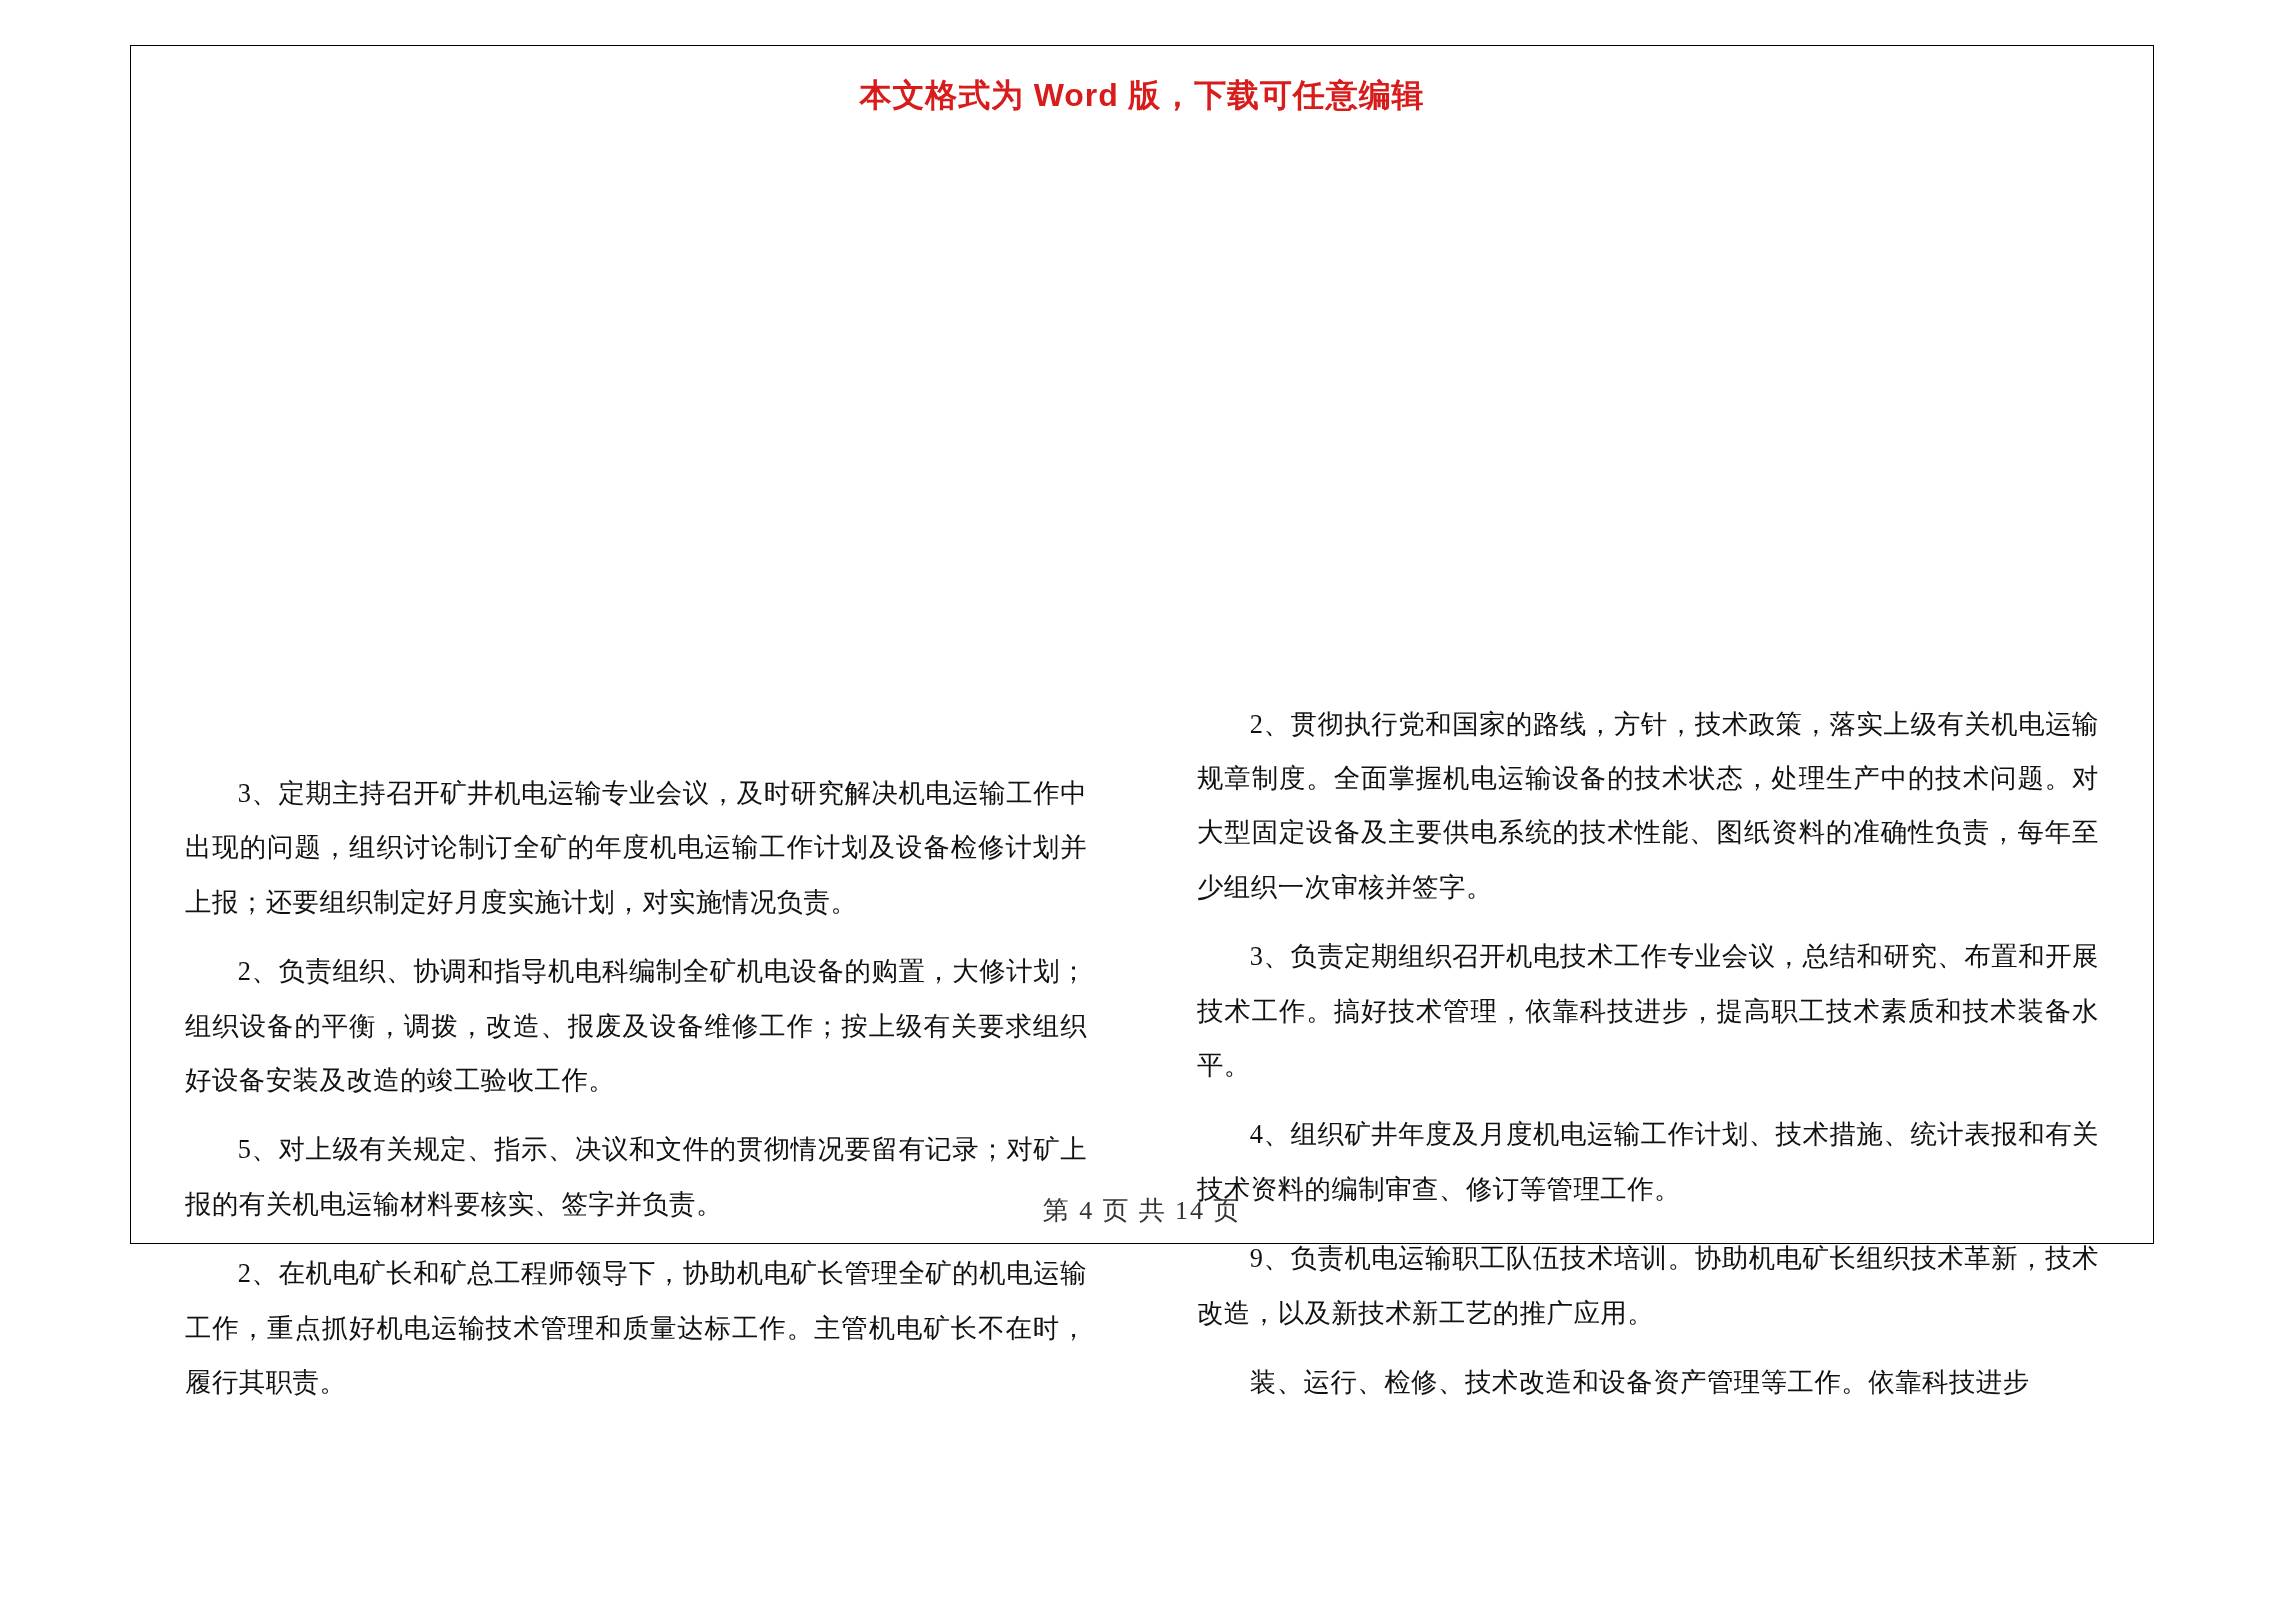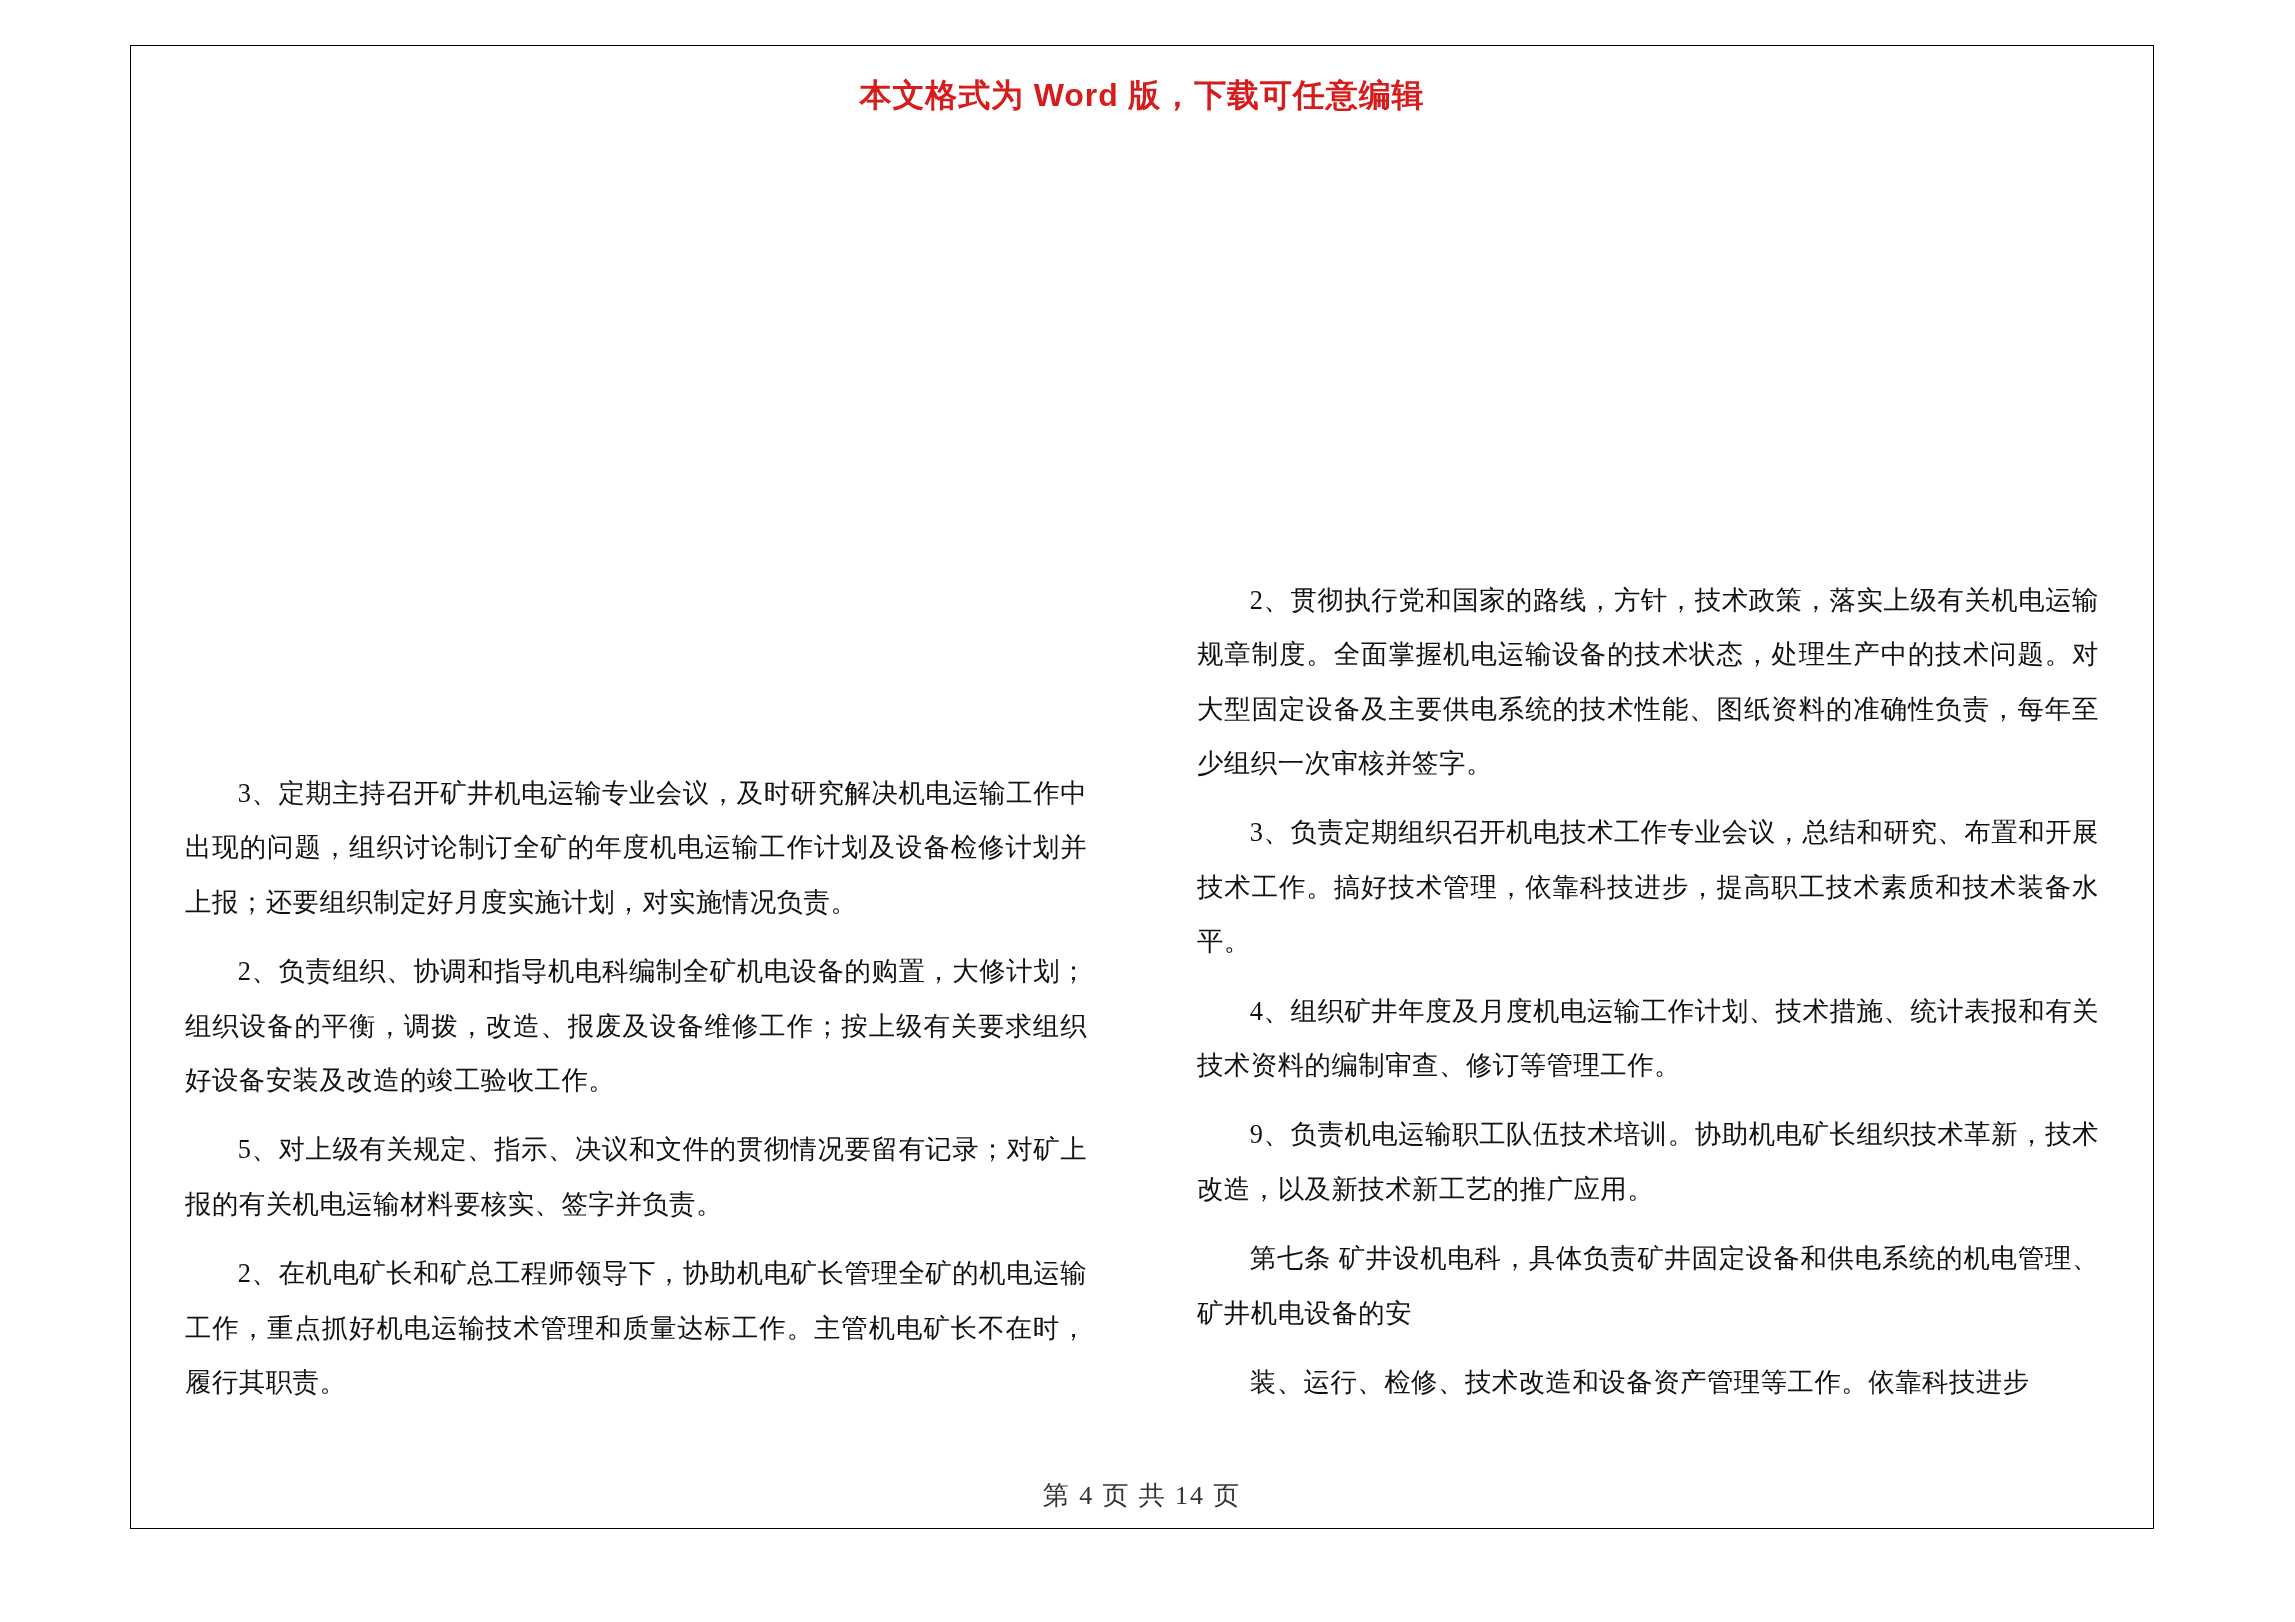--- a/index.html
+++ b/index.html
@@ -11,21 +11,21 @@
     width: 2296px;
     height: 1622px;
     font-family: "Liberation Serif", "DejaVu Serif", serif;
     overflow: hidden;
   }
   .page {
     position: absolute;
     left: 130px;
     top: 45px;
     width: 2024px;
-    height: 1484px;
+    height: 1199px;
     border: 1.9px solid #000000;
     box-sizing: border-box;
     background: #ffffff;
   }
   .header {
     text-align: center;
     color: #d81c1c;
     font-family: "Liberation Sans", "DejaVu Sans", sans-serif;
     font-weight: bold;
     font-size: 32px;
@@ -84,21 +84,20 @@
       <p class="para">2、负责组织、协调和指导机电科编制全矿机电设备的购置，大修计划；组织设备的平衡，调拨，改造、报废及设备维修工作；按上级有关要求组织好设备安装及改造的竣工验收工作。</p>
       <p class="para">5、对上级有关规定、指示、决议和文件的贯彻情况要留有记录；对矿上报的有关机电运输材料要核实、签字并负责。</p>
       <p class="para">2、在机电矿长和矿总工程师领导下，协助机电矿长管理全矿的机电运输工作，重点抓好机电运输技术管理和质量达标工作。主管机电矿长不在时，履行其职责。</p>
     </div>
 
     <div class="col right">
       <p class="para">2、贯彻执行党和国家的路线，方针，技术政策，落实上级有关机电运输规章制度。全面掌握机电运输设备的技术状态，处理生产中的技术问题。对大型固定设备及主要供电系统的技术性能、图纸资料的准确性负责，每年至少组织一次审核并签字。</p>
       <p class="para">3、负责定期组织召开机电技术工作专业会议，总结和研究、布置和开展技术工作。搞好技术管理，依靠科技进步，提高职工技术素质和技术装备水平。</p>
       <p class="para">4、组织矿井年度及月度机电运输工作计划、技术措施、统计表报和有关技术资料的编制审查、修订等管理工作。</p>
       <p class="para">9、负责机电运输职工队伍技术培训。协助机电矿长组织技术革新，技术改造，以及新技术新工艺的推广应用。</p>
-      <p class="para">第七条 矿井设机电科，具体负责矿井固定设备和供电系统的机电管理、矿井机电设备的安</p>
       <p class="para">装、运行、检修、技术改造和设备资产管理等工作。依靠科技进步</p>
     </div>
 
   </div>
 
   <div class="footer">第 4 页 共 14 页</div>
 
 </div>
 
 

